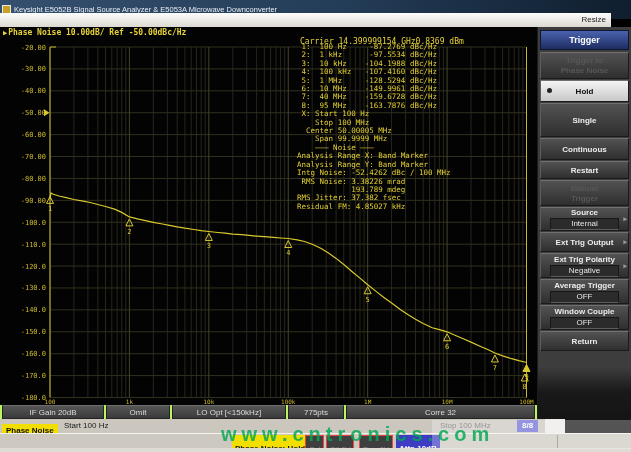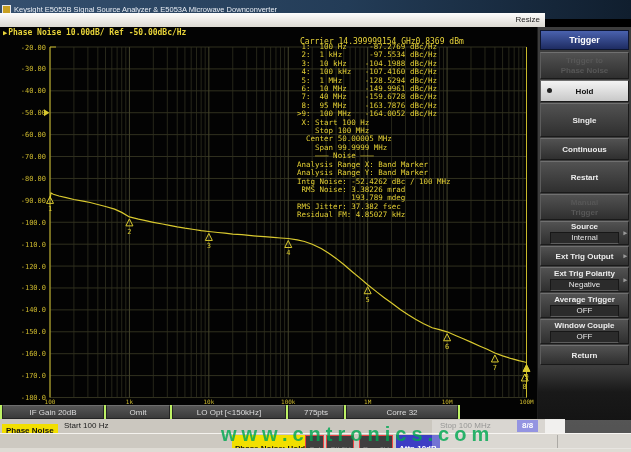--- a/index.html
+++ b/index.html
@@ -4,38 +4,38 @@
 <style>
   html,body{margin:0;padding:0;background:#777;}
   #app{position:relative;width:631px;height:452px;overflow:hidden;
        font-family:"Liberation Sans",sans-serif;background:#000;}
 
   
   .titlebar{position:absolute;left:0;top:0;width:631px;height:19px;
     background:linear-gradient(90deg,#35506f 0%,#233c57 55%,#101e2e 100%);
     color:#e8edf4;font-size:7.5px;line-height:13px;display:flex;align-items:center;}
   .app-icon{width:7px;height:7px;margin:0 3px 0 2px;background:#c8a020;border:1px solid #e8e8e8;}
-  .menubar{position:absolute;left:0;top:13px;width:545px;height:14px;
+  .menubar{position:absolute;left:0;top:13px;width:595px;height:14px;
     background:linear-gradient(#fdfdfd,#dcd9d2);border-bottom:1px solid #9a978f;
-    color:#222;font-size:8px;line-height:14px;}
+    color:#222;font-size:8px;line-height:14px;padding-left:16px;}
   .resize{position:absolute;right:5px;top:0;}
 
   
   .screen{position:absolute;left:0;top:27px;width:537px;height:392px;background:#030303;}
   .trace-hdr{position:absolute;left:3px;top:1px;color:#e8d43a;font:bold 8px "DejaVu Sans Mono",monospace;}
   .tri{color:#e8d43a;font-size:7px;margin-right:1px;}
   .carrier-row{position:absolute;left:300px;top:10px;width:228px;display:flex;
     justify-content:flex-start;color:#e8d43a;font:8px "DejaVu Sans Mono",monospace;}
   #chart-svg{position:absolute;left:0;top:0;}
   .readout{position:absolute;left:297px;top:16px;color:#e4d034;
     font:7.5px "DejaVu Sans Mono",monospace;line-height:8.4px;z-index:5;}
   .readout div{white-space:pre;}
 
   
-  .config-bar{position:absolute;left:0;top:378px;width:460px;height:14px;
+  .config-bar{position:absolute;left:0;top:378px;width:537px;height:14px;
     background:#bef264;display:flex;gap:2px;padding:0 2px;box-sizing:border-box;align-items:stretch;}
   .cfg{background:linear-gradient(#565656,#3a3a3a);border:1px solid #242424;border-top-color:#6e6e6e;
     color:#dcdcdc;font-size:8px;display:flex;align-items:center;justify-content:center;white-space:nowrap;}
 
   
   .stimulus{position:absolute;left:0;top:419px;width:565px;height:14px;background:#cbc7bf;z-index:2;}
   .chip-yellow{background:#f2df00;color:#111;font:bold 8px "Liberation Sans",sans-serif;
     padding:1px 4px;display:inline-block;height:11px;line-height:11px;}
   .stim-start{position:absolute;left:64px;top:1px;color:#1a1a1a;font-size:8px;line-height:12px;}
   .stim-stop{position:absolute;left:440px;top:1px;color:#6e6e6e;font-size:8px;line-height:12px;}
@@ -224,21 +224,20 @@
 
     <div class="readout">
       <div> 1:  100 Hz     -87.2769 dBc/Hz</div>
       <div> 2:  1 kHz      -97.5534 dBc/Hz</div>
       <div> 3:  10 kHz    -104.1988 dBc/Hz</div>
       <div> 4:  100 kHz   -107.4160 dBc/Hz</div>
       <div> 5:  1 MHz     -128.5294 dBc/Hz</div>
       <div> 6:  10 MHz    -149.9961 dBc/Hz</div>
       <div> 7:  40 MHz    -159.6728 dBc/Hz</div>
       <div> 8:  95 MHz    -163.7876 dBc/Hz</div>
-      <div>&gt;9:  100 MHz   -164.0052 dBc/Hz</div>
       <div> X: Start 100 Hz</div>
       <div>    Stop 100 MHz</div>
       <div>  Center 50.00005 MHz</div>
       <div>    Span 99.9999 MHz</div>
       <div>    ——— Noise ———</div>
       <div>Analysis Range X: Band Marker</div>
       <div>Analysis Range Y: Band Marker</div>
       <div>Intg Noise: -52.4262 dBc / 100 MHz</div>
       <div> RMS Noise: 3.38226 mrad</div>
       <div>            193.789 mdeg</div>
@@ -272,21 +271,21 @@
     <div class="sbtn active" style="height:22px">
       <span class="radio-dot"></span>
       <span>Hold</span>
     </div>
     <div class="sbtn" style="height:34px">
       <span>Single</span>
     </div>
     <div class="sbtn" style="height:22px">
       <span>Continuous</span>
     </div>
-    <div class="sbtn" style="height:32px">
+    <div class="sbtn" style="height:18px">
       <span>Restart</span>
     </div>
     <div class="sbtn disabled" style="height:26px">
       <span>Manual</span>
       <span>Trigger</span>
     </div>
     <div class="sbtn" style="height:24px">
       <span>Source</span>
       <span class="sval">Internal</span>
       <span class="sarrow">▸</span>

